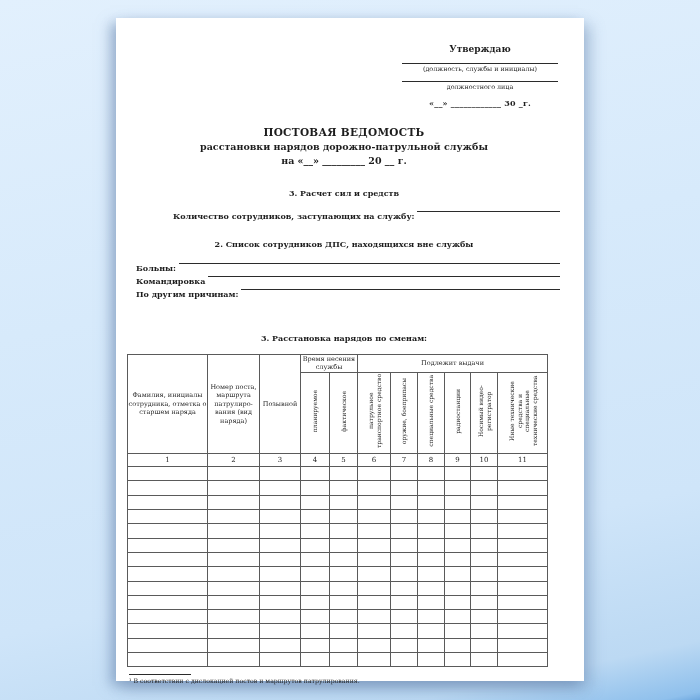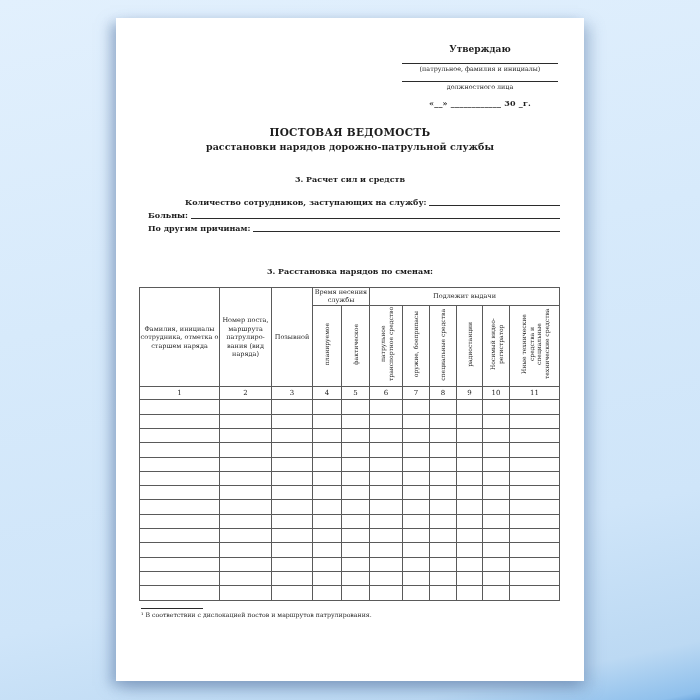--- a/index.html
+++ b/index.html
@@ -4,40 +4,40 @@
 <style>
   html,body{margin:0;padding:0;}
   body{
     width:700px;height:700px;position:relative;overflow:hidden;
     background:linear-gradient(168deg,#e2f0fd 0%,#d7eafb 40%,#cfe5f9 75%,#bcd9f3 93%,#8fc0ec 99%,#6fa9e0 100%);
     font-family:"DejaVu Serif","Liberation Serif",serif;
     color:#1d1d1d;
   }
   .page{
     position:absolute;left:116px;top:18px;width:468px;height:663px;
-    background:#ffffff;box-sizing:border-box;padding:26px 24px 0 24px;
+    background:#ffffff;box-sizing:border-box;padding:26px 24px 0 12px;
     box-shadow:-6px 5px 12px rgba(105,135,175,.55),6px 7px 14px rgba(105,135,175,.45);
   }
   
   .approve{width:156px;margin-left:auto;margin-right:2px;text-align:center;}
   .approve-title{font-size:9px;font-weight:bold;margin-bottom:8px;}
   .approve-line{border-bottom:1px solid #2b2b2b;height:1px;margin:0 0 1px 0;}
   .approve-caption{font-size:6.4px;margin-bottom:7px;}
   .approve-date{font-size:8px;font-weight:bold;margin-top:2px;letter-spacing:.2px;}
   
   .doc-title{text-align:center;margin-top:17px;line-height:1.45;}
   .t1{font-size:10.5px;font-weight:bold;letter-spacing:.3px;}
   .t2{font-size:9.5px;font-weight:bold;}
   .t3{font-size:9.5px;font-weight:bold;}
   .sec-heading{text-align:center;font-size:8px;font-weight:bold;}
   .sh1{margin-top:20px;margin-bottom:12px;}
   .sh2{margin-top:17px;margin-bottom:13px;}
   .sh3{margin-top:32px;margin-bottom:11px;}
   
-  .fill-row{display:flex;align-items:flex-end;font-size:8px;font-weight:bold;line-height:1.55;}
+  .fill-row{display:flex;font-size:8px;font-weight:bold;line-height:1.55;}
   .fill-line{flex:1;border-bottom:1px solid #2b2b2b;margin:0 0 2px 3px;height:1px;}
   .sec1-rows{margin-left:45px;}
   
   .two-col{display:flex;margin-left:8px;}
   .col-left{width:190px;margin-right:28px;}
   .col-right{flex:1;}
   .blank-line{border-bottom:1px solid #2b2b2b;height:12px;}
   .col-right .fill-row{height:13px;}
   
   table.roster{border-collapse:collapse;table-layout:fixed;width:420px;margin-left:-1px;}
@@ -56,43 +56,49 @@
   .footnote{font-size:6.2px;margin-top:2px;margin-left:1px;}
 </style>
 </head>
 <body>
 
 <div class="page">
 
   <div class="approve">
     <div class="approve-title">Утверждаю</div>
     <div class="approve-line"></div>
-    <div class="approve-caption">(патрульное, фамилия и инициалы)</div>
+    <div class="approve-caption">(должность, службы и инициалы)</div>
     <div class="approve-line"></div>
     <div class="approve-caption">должностного лица</div>
     <div class="approve-date">«__» ____________ 30 _г.</div>
   </div>
 
   <div class="doc-title">
     <div class="t1">ПОСТОВАЯ ВЕДОМОСТЬ</div>
     <div class="t2">расстановки нарядов дорожно-патрульной службы</div>
+    <div class="t3">на «__» _________ 20 __ г.</div>
   </div>
 
   <div class="sec-heading sh1">3. Расчет сил и средств</div>
   <div class="sec1-rows">
     <div class="fill-row">
       <span>Количество сотрудников, заступающих на службу:</span>
       <span class="fill-line"></span>
     </div>
   </div>
 
+  <div class="sec-heading sh2">2. Список сотрудников ДПС, находящихся вне службы</div>
   <div class="two-col">
     <div class="col-right">
       <div class="fill-row">
         <span>Больны:</span>
+        <span class="fill-line"></span>
+      </div>
+      <div class="fill-row">
+        <span>Командировка</span>
         <span class="fill-line"></span>
       </div>
       <div class="fill-row">
         <span>По другим причинам:</span>
         <span class="fill-line"></span>
       </div>
     </div>
   </div>
 
   <div class="sec-heading sh3">3. Расстановка нарядов по сменам:</div>

